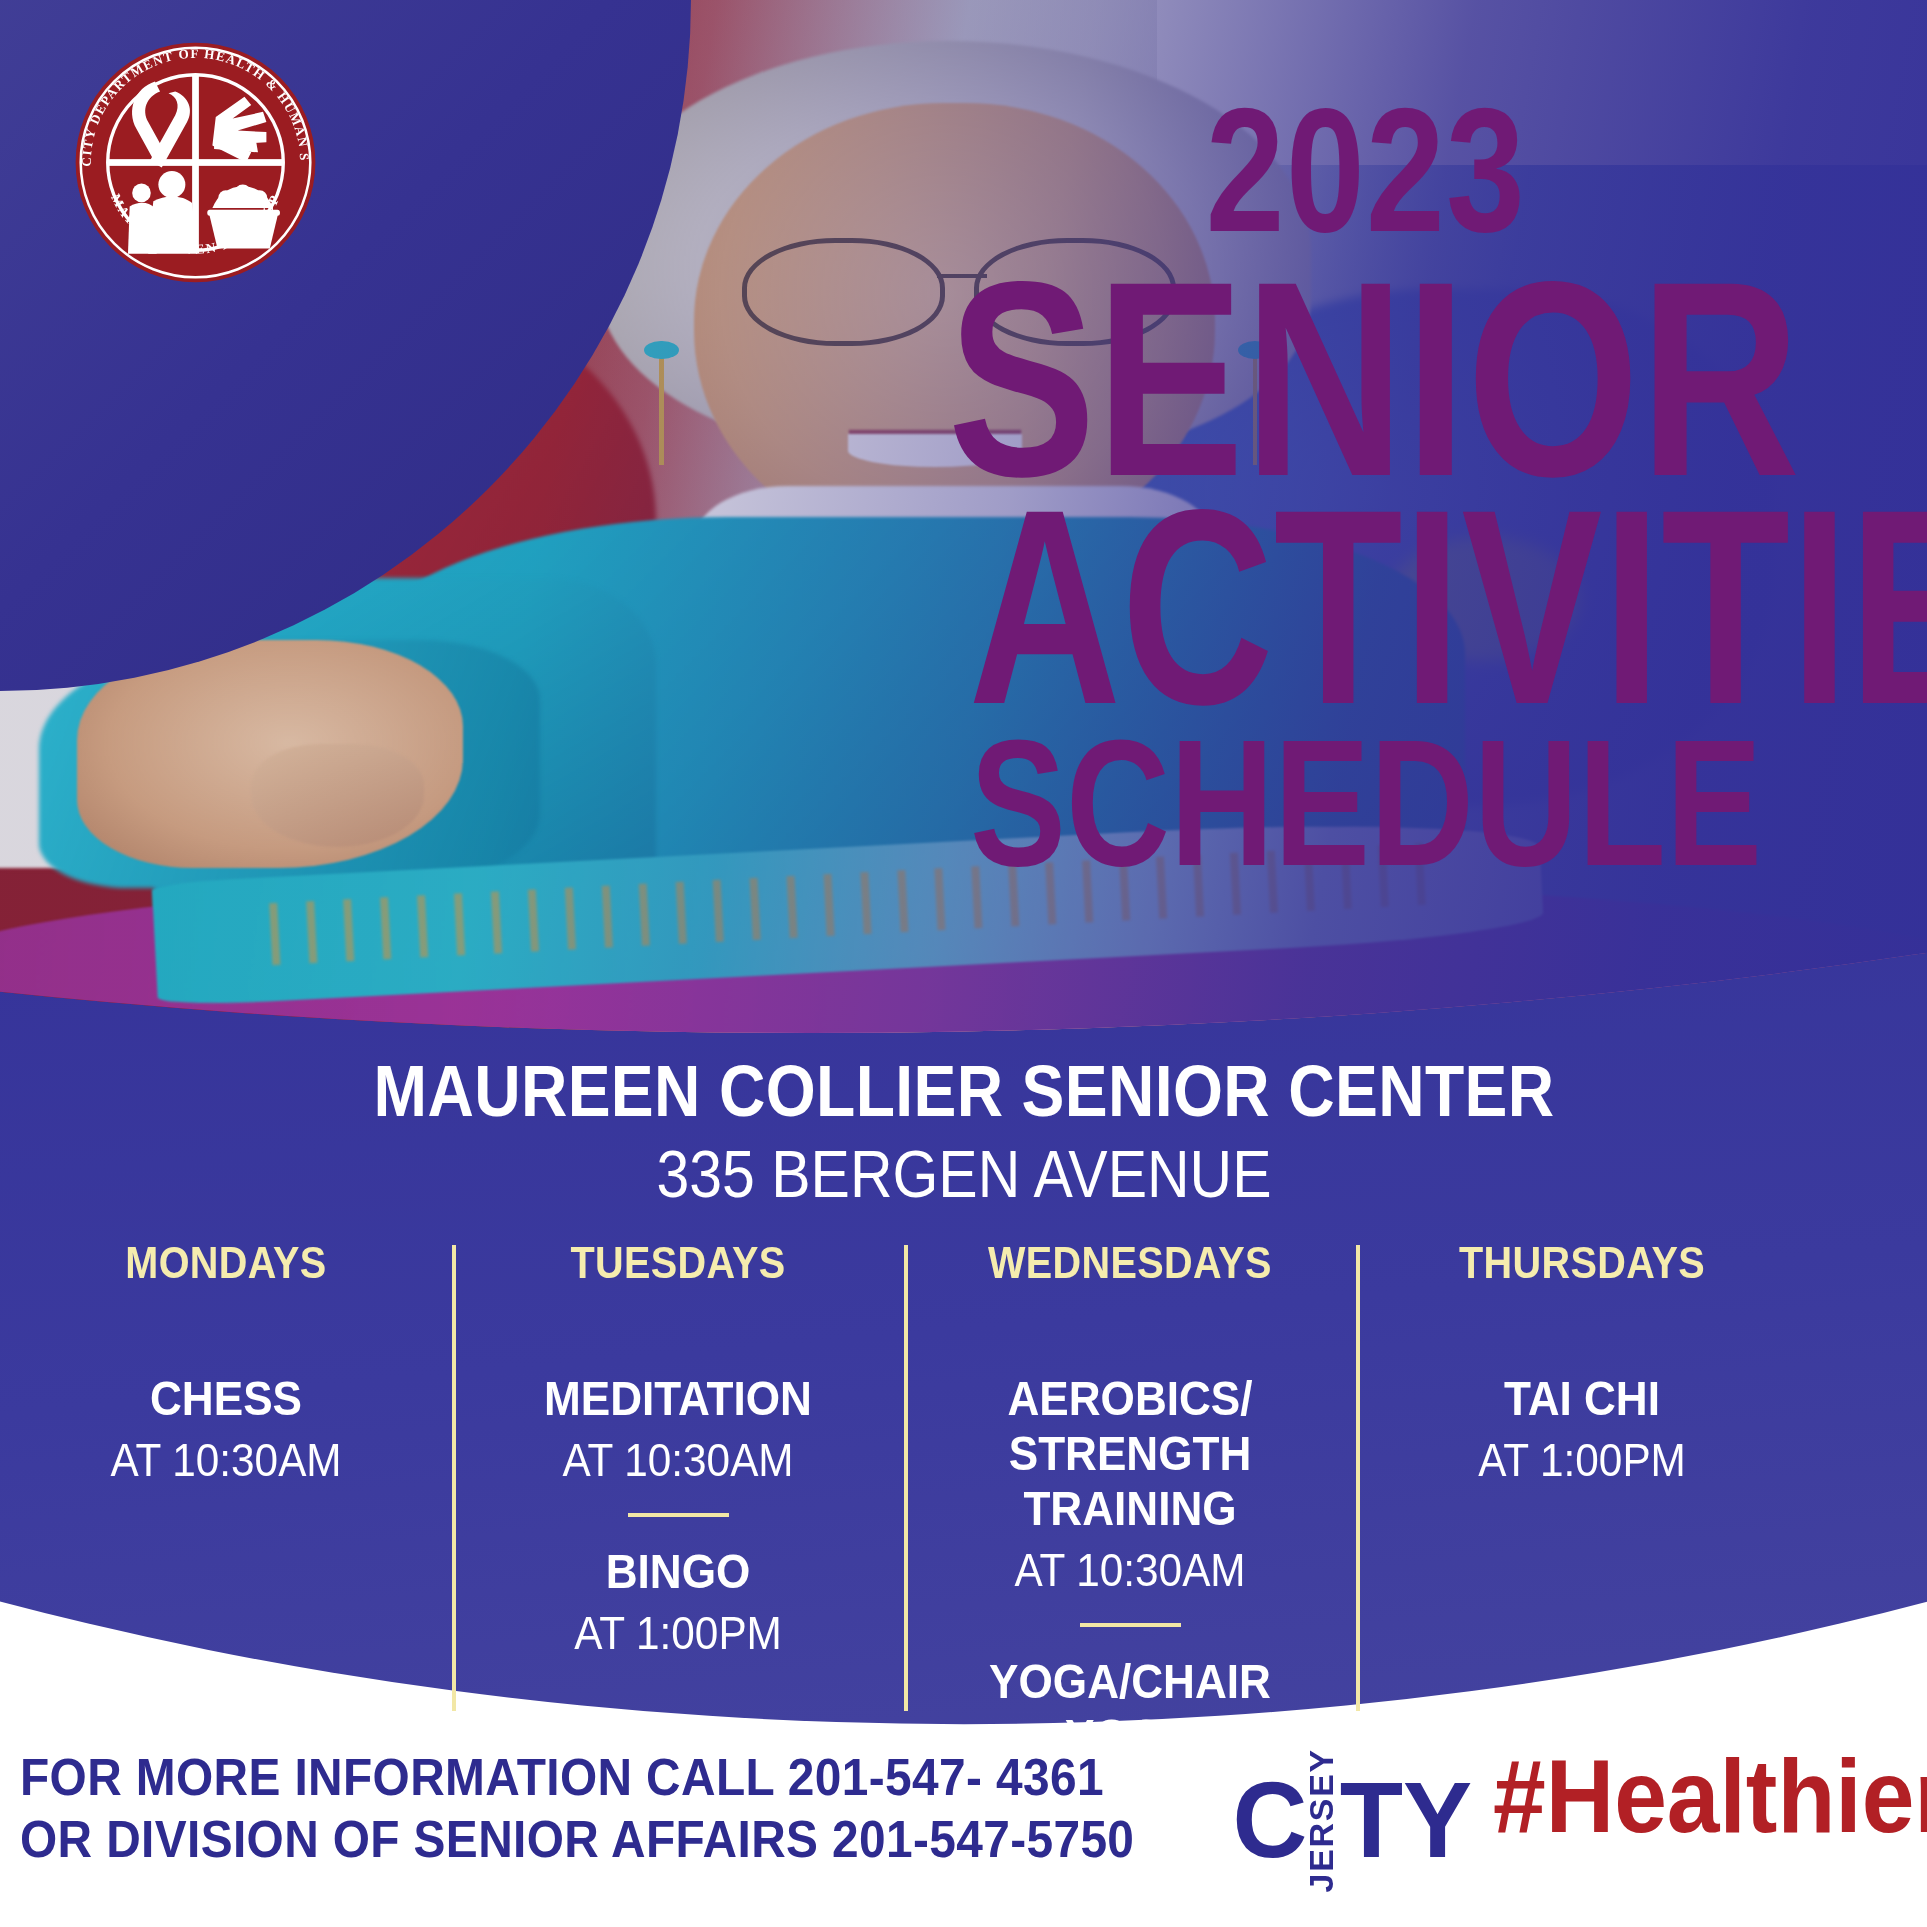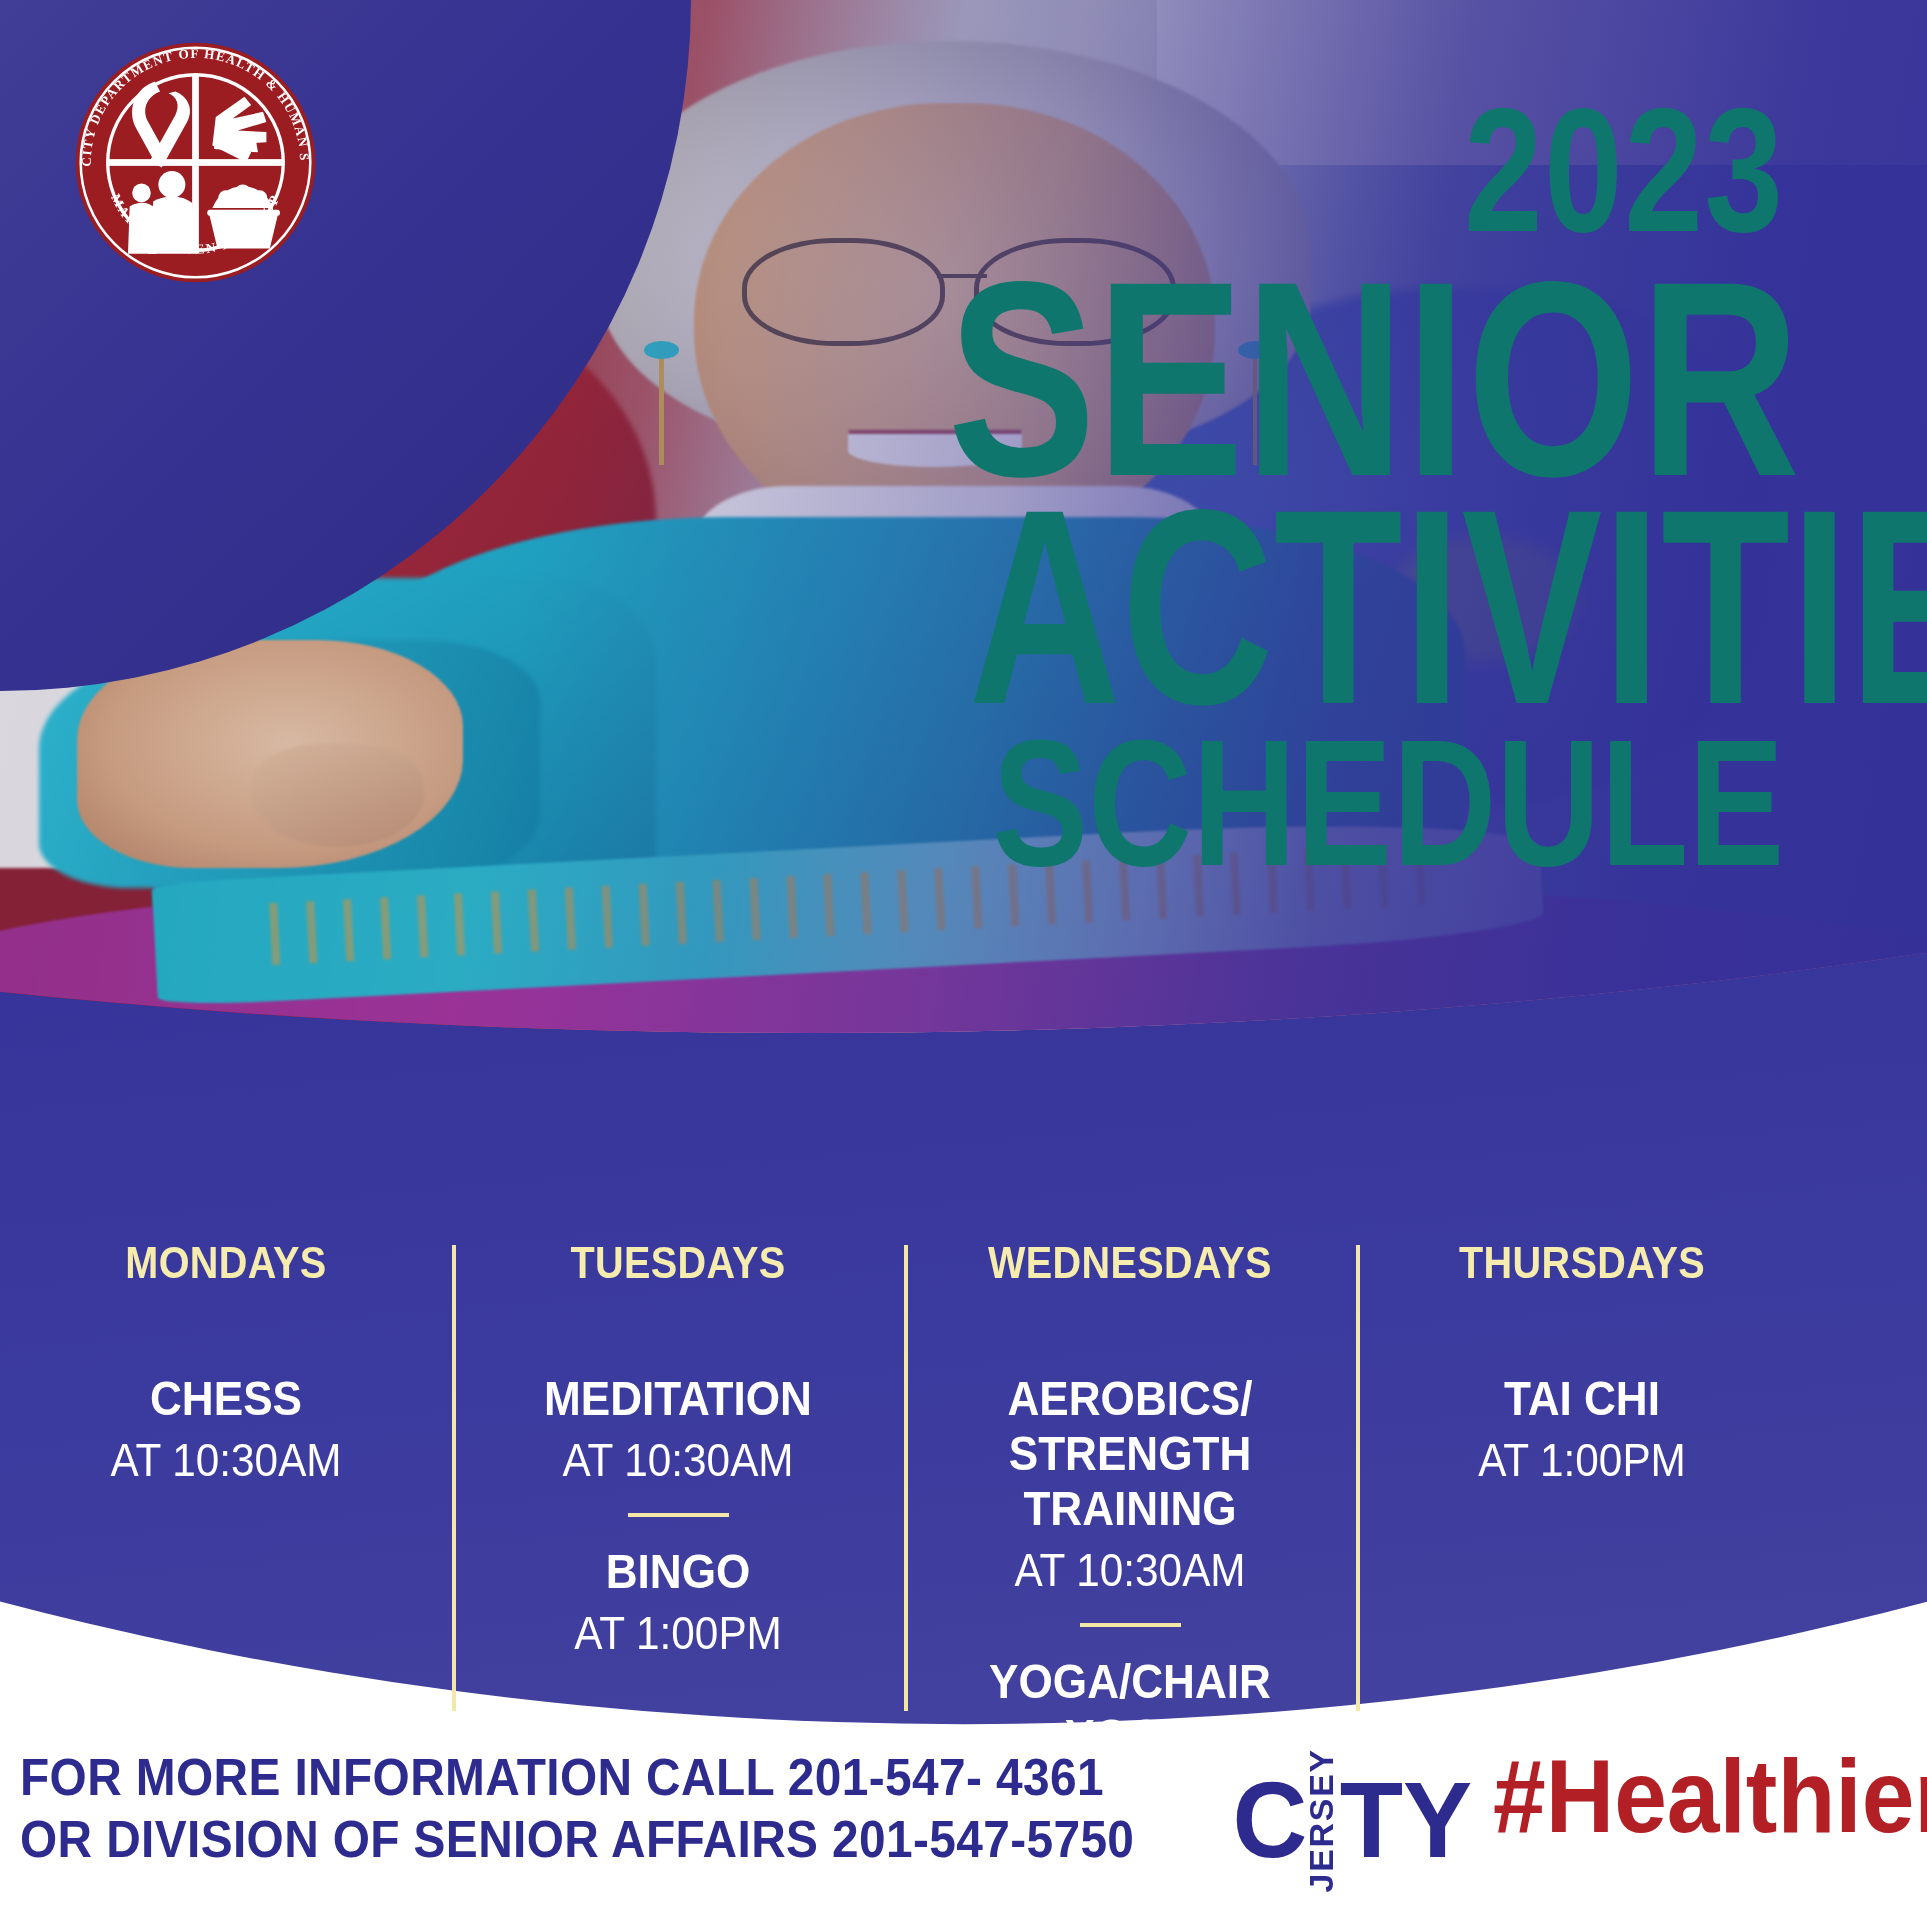--- a/index.html
+++ b/index.html
@@ -124,22 +124,22 @@
     z-index:5;
   }
   .seal svg{display:block;width:100%;height:100%;}
 
   
   .title-block{
     position:absolute;
     left:843px; top:94px;
     width:1046px;
     z-index:6;
-    text-align:right;
-    color:#0f766e;
+    text-align:center;
+    color:#701a75;
   }
   .t-year{
     font-family:"Liberation Sans Narrow","Liberation Sans",sans-serif;
     font-weight:bold;
     font-size:177px;
     line-height:0.86;
     letter-spacing:1.7px;
     transform:scaleX(0.80);
     transform-origin:50% 50%;
   }
@@ -398,20 +398,24 @@
     </svg>
   </div>
 
   <div class="title-block">
     <div class="t-year">2023</div>
     <div class="t-senior">SENIOR</div>
     <div class="t-activities">ACTIVITIES</div>
     <div class="t-schedule">SCHEDULE</div>
   </div>
 
+  <div class="venue">
+    <div class="venue-name">MAUREEN COLLIER SENIOR CENTER</div>
+    <div class="venue-addr">335 BERGEN AVENUE</div>
+  </div>
 
   <div class="schedule">
 
     <div class="col">
       <div class="day-label">MONDAYS</div>
       <div class="activities">
         <div>
           <div class="act-name">CHESS</div>
           <div class="act-time">AT 10:30AM</div>
         </div>

